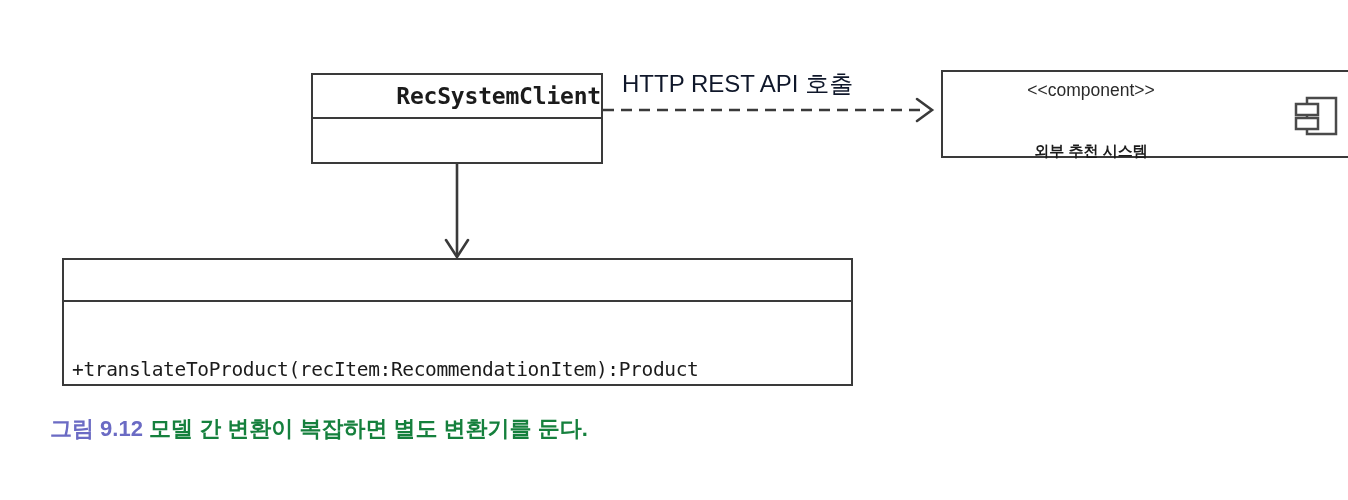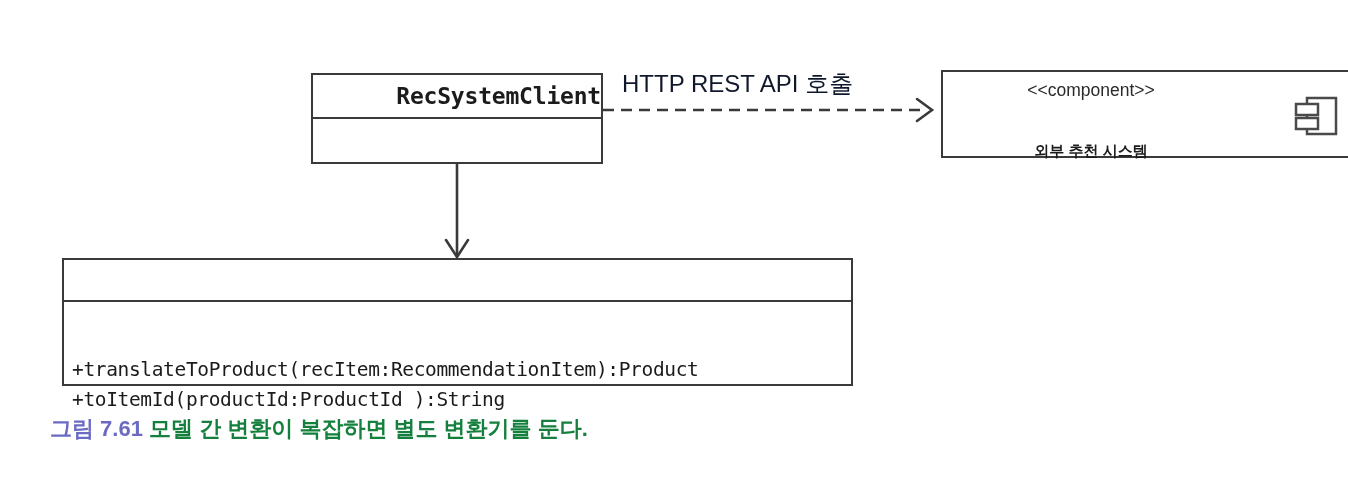--- a/index.html
+++ b/index.html
@@ -197,21 +197,20 @@
       <span class="class-name">RecSystemClient</span>
     </div>
     <div class="uml-divider"></div>
     <div class="empty-compartment"></div>
   </div>
 
   <div class="uml-box" id="translator">
     <div class="uml-divider"></div>
     <div class="ops-compartment">
       <div class="operation-line">+translateToProduct(recItem:RecommendationItem):Product</div>
-      <div class="operation-line">+toItemId(productId:ProductId ):String</div>
     </div>
   </div>
 
   <div class="uml-box" id="external-component">
     <div class="comp-text">
       <div class="stereotype">&lt;&lt;component&gt;&gt;</div>
       <div class="component-name">외부 추천 시스템</div>
     </div>
     <svg id="component-icon" viewBox="0 0 44 42">
       <rect x="13" y="3" width="29" height="36" fill="#ffffff" stroke="#4a4a4a" stroke-width="2.5"></rect>
@@ -229,16 +228,16 @@
       <polyline points="917,99 932,110 917,121" fill="none" stroke="#3a3a3a" stroke-width="2.6" stroke-linecap="round" stroke-linejoin="miter"></polyline>
     </g>
 
     <g>
       <line x1="457" y1="164" x2="457" y2="255" stroke="#3a3a3a" stroke-width="2.6"></line>
       <polyline points="446,240 457,257 468,240" fill="none" stroke="#3a3a3a" stroke-width="2.6" stroke-linecap="round" stroke-linejoin="miter"></polyline>
     </g>
   </svg>
 
   <div id="figure-caption">
-    <span class="fig-number">그림 7.61</span><span class="fig-text"> 모델 간 변환이 복잡하면 별도 변환기를 둔다.</span>
+    <span class="fig-number">그림 9.12</span><span class="fig-text"> 모델 간 변환이 복잡하면 별도 변환기를 둔다.</span>
   </div>
 
 </div>
 
 </body></html>

